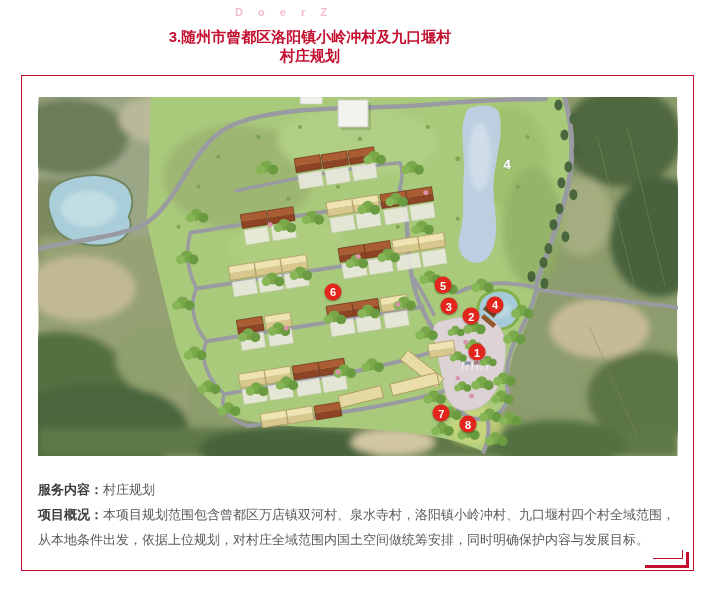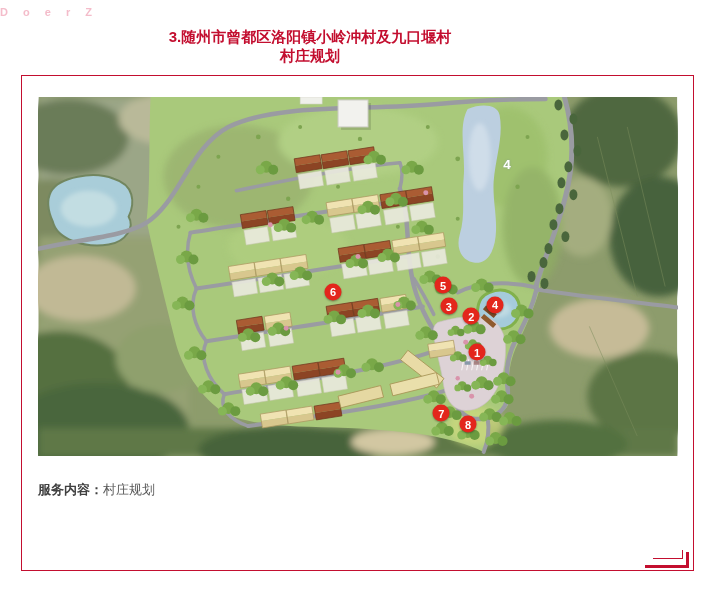--- a/index.html
+++ b/index.html
@@ -1,21 +1,21 @@
 <!DOCTYPE html>
 <html style="--accent: #c30e2f; --marker: #e3261c; --watermark: #f4bcca;"><head>
 <meta charset="utf-8">
 <style>
   html,body{margin:0;padding:0;}
   body{
     width:715px;height:593px;position:relative;background:#ffffff;overflow:hidden;
     font-family:"Liberation Sans","DejaVu Sans",sans-serif;
   }
   .watermark{
-    position:absolute;top:6px;left:0;width:568px;text-align:left;
+    position:absolute;top:6px;left:0;width:568px;text-align:center;
     font-size:11px;font-weight:bold;letter-spacing:6px;color:var(--watermark,#f4bcca);
   }
   .title{
     position:absolute;top:27px;left:0;width:620px;text-align:center;
     font-size:15px;font-weight:bold;color:var(--accent,#c30e2f);line-height:19px;
   }
   .frame{
     position:absolute;left:21px;top:75px;width:671px;height:494px;
     border:1.6px solid var(--accent,#c30e2f);
   }
@@ -434,16 +434,19 @@
       <div class="marker" style="left: 63%; top: 88.1%;">7</div>
       <div class="marker" style="left: 67.2%; top: 91.1%;">8</div>
     </div>
   <div class="lake-label" style="left:73.3%;top:18.6%;">4</div>
 </div>
 
 <div class="details">
   <p>
     <span class="lbl">服务内容：</span><span>村庄规划</span>
   </p>
+  <p>
+    <span class="lbl">项目概况：</span><span>本项目规划范围包含曾都区万店镇双河村、泉水寺村，洛阳镇小岭冲村、九口堰村四个村全域范围，从本地条件出发，依据上位规划，对村庄全域范围内国土空间做统筹安排，同时明确保护内容与发展目标。</span>
+  </p>
 </div>
 
 <div class="orn-small"></div>
 <div class="orn-big"></div>
 
 </body></html>

